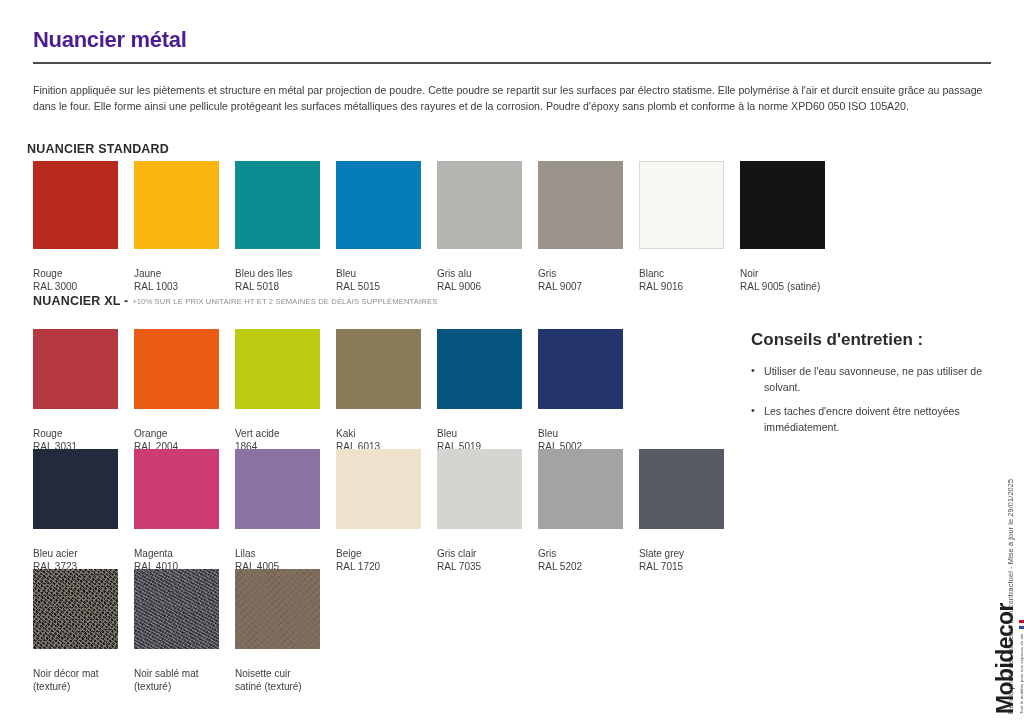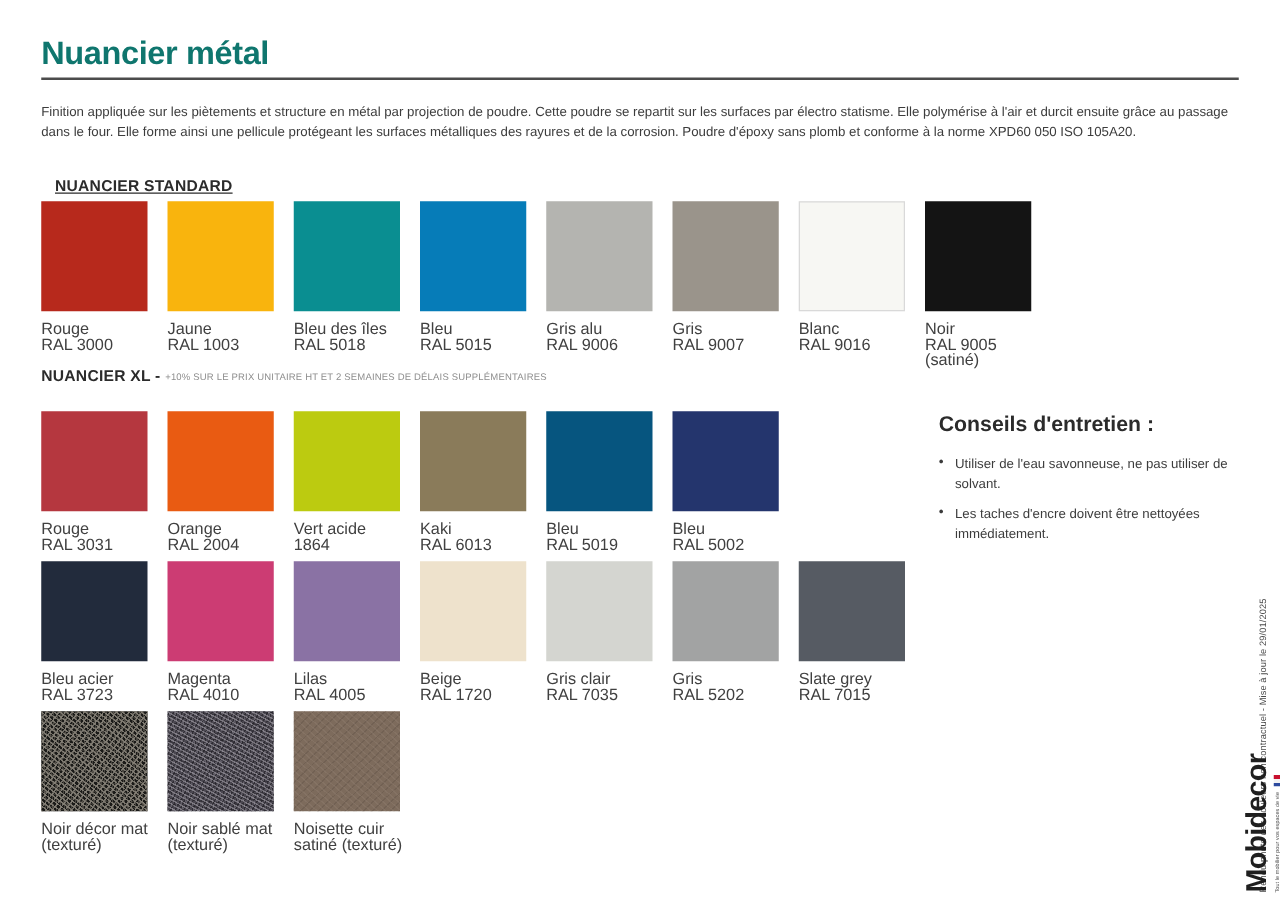--- a/index.html
+++ b/index.html
@@ -19,24 +19,24 @@
     left: 0; top: 0;
     width: 1024px;
     height: 724px;
   }
 
   
   .title {
     position: absolute;
     left: 33px;
     top: 27px;
-    font-size: 26px;
+    font-size: 22px;
     font-weight: bold;
     letter-spacing: -0.3px;
-    color: #0f766e;
+    color: #4c1d95;
   }
   .title-rule {
     position: absolute;
     left: 33px;
     top: 62px;
     width: 958px;
     height: 2px;
     background: #4c4c4c;
   }
 
@@ -52,21 +52,21 @@
 
   
   .sec-head {
     position: absolute;
     font-size: 12.5px;
     font-weight: bold;
     letter-spacing: 0.2px;
     color: #2b2b2b;
     white-space: nowrap;
   }
-  .sec-head-std { left: 44px; top: 142px; text-decoration: underline; }
+  .sec-head-std { left: 27px; top: 142px; }
   .sec-head-xl  { left: 33px; top: 294px; }
 
   .sec-note {
     font-size: 7.6px;
     font-weight: normal;
     letter-spacing: 0.15px;
     color: #8e8e8e;
     vertical-align: 1px;
   }
 
@@ -89,22 +89,22 @@
   .chip {
     width: 85px;
     height: 88px;
     display: block;
   }
   .grid-xl1 .chip, .grid-xl2 .chip, .grid-xl3 .chip { height: 80px; }
 
   .chip.bordered { border: 1px solid #d9d9d9; }
 
   .cap {
-    margin-top: 8px;
-    font-size: 13px;
+    margin-top: 19px;
+    font-size: 10px;
     line-height: 12.6px;
     color: #404040;
     width: 95px;
   }
   .cap .ral { display: block; }
 
   
   .tex-noir-decor {
     background-color: #1a1a18;
     background-image:

